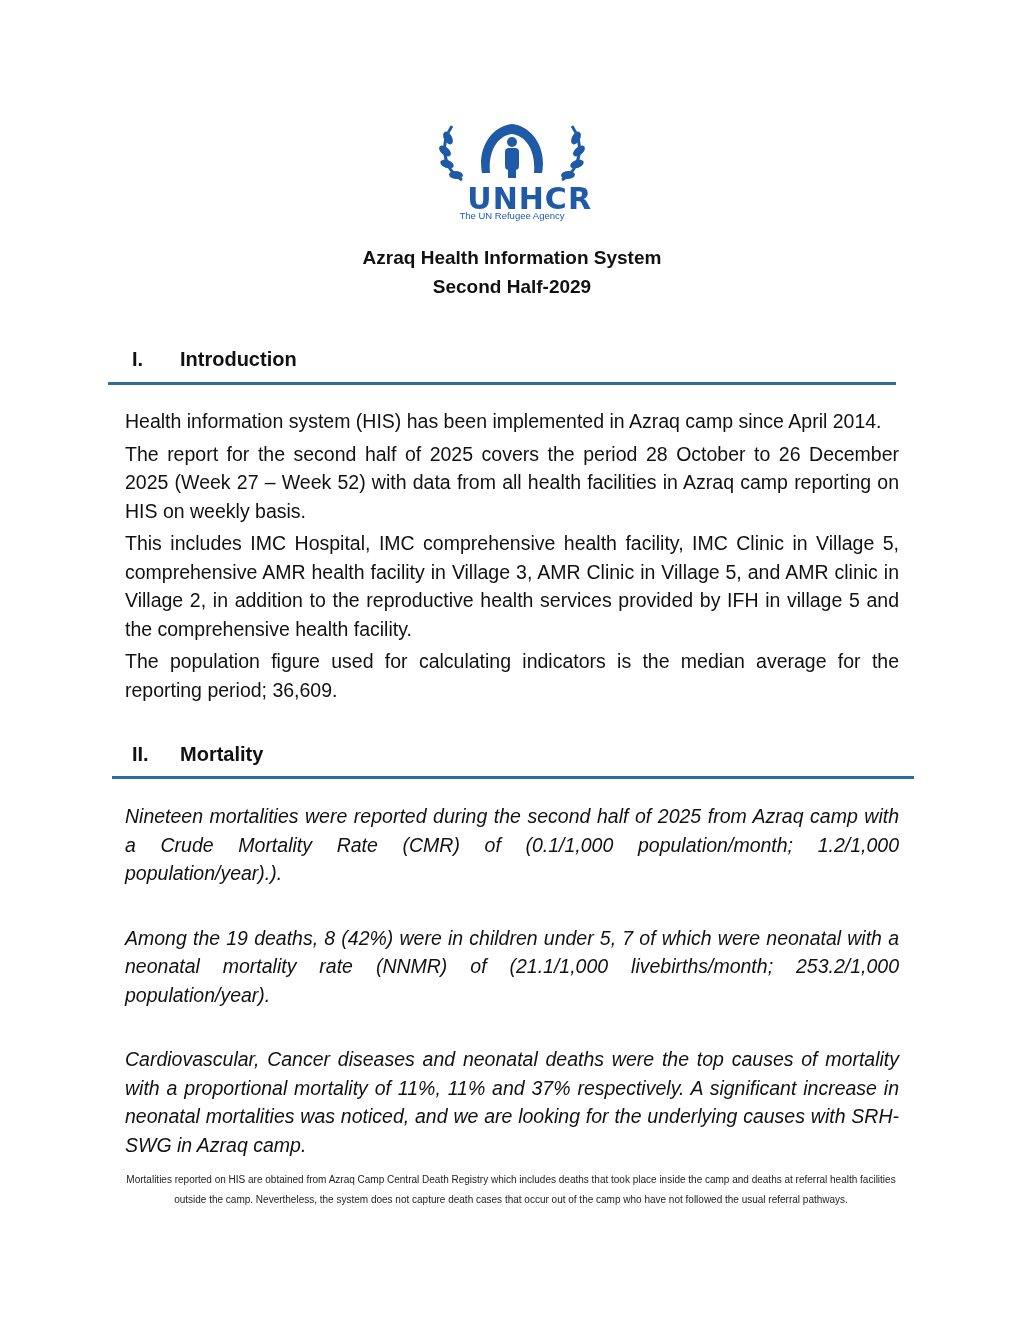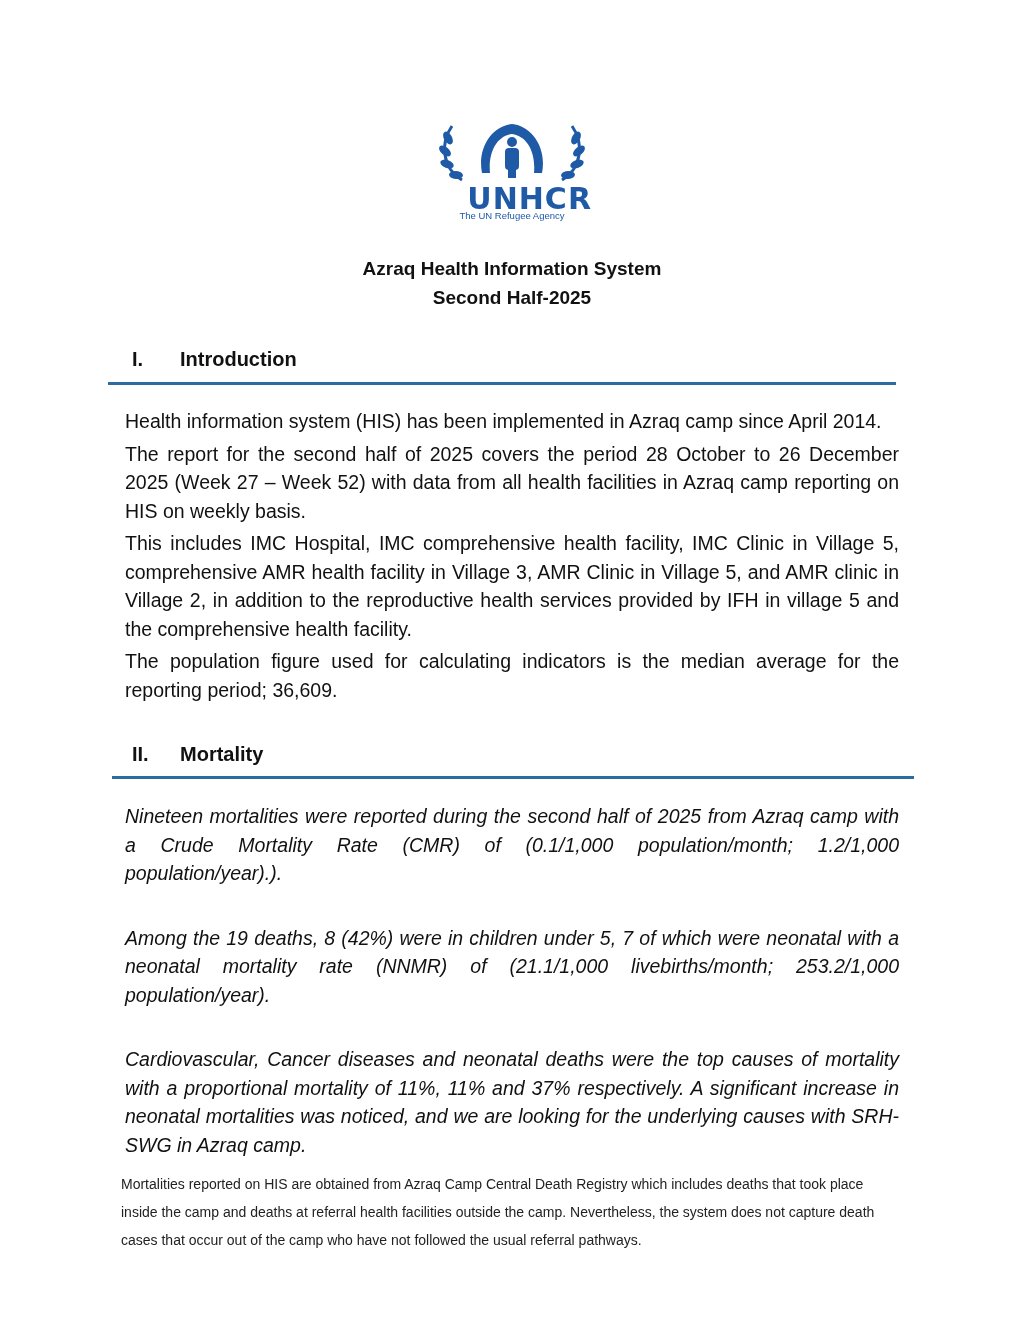--- a/index.html
+++ b/index.html
@@ -5,29 +5,29 @@
   html, body { margin: 0; padding: 0; background: #ffffff; }
   body { width: 1024px; height: 1325px; position: relative; overflow: hidden;
          font-family: "Liberation Sans", "DejaVu Sans", sans-serif; color: #111; }
   .logo { position: absolute; left: 432px; top: 118px; width: 160px; height: 104px; }
   .logo-text { position: absolute; left: 0; top: 66px; width: 160px; text-align: right;
                font-family: "DejaVu Sans", sans-serif; font-weight: bold; font-size: 30px;
                color: #1f5aa6; letter-spacing: 1px; line-height: 30px; }
   .logo-sub { position: absolute; left: 0; top: 92px; width: 160px; text-align: center;
               font-size: 9.5px; font-weight: normal; color: #1f5aa6; }
   .title-block { position: absolute; left: 0; width: 1024px; top: 243px; text-align: center;
-                 font-weight: bold; font-size: 19px; line-height: 29px; margin-top: 11px; }
+                 font-weight: bold; font-size: 19px; line-height: 29px; }
   .section-head { position: absolute; left: 132px; font-weight: bold; font-size: 20px; }
   .section-head .num { display: inline-block; width: 48px; }
   .rule { position: absolute; height: 3px; background: #2e6b9e; }
   .para { position: absolute; left: 121px; width: 782px; font-size: 19.5px; line-height: 28.5px;
           text-align: justify; }
   .para p { margin: 4px; }
-  .footnote { position: absolute; left: 121px; top: 1170px; width: 780px; font-size: 14px;
-              line-height: 28px; color: #222; }
+  .footnote { position: absolute; left: 121px; top: 1170px; width: 780px; font-size: 10px;
+              line-height: 20px; color: #222; text-align: center; }
 </style>
 </head>
 <body>
 
 <div class="logo">
   <svg width="160" height="70" viewBox="0 0 160 70">
     <g fill="none" stroke="#1f5aa6" stroke-width="3">
       <path d="M30 62 C10 50 8 25 20 8"></path>
       <path d="M130 62 C150 50 152 25 140 8"></path>
     </g>
@@ -45,21 +45,21 @@
       <rect x="73" y="30" width="14" height="22" rx="4"></rect>
       <rect x="76" y="50" width="8" height="10"></rect>
     </g>
   </svg>
   <div class="logo-text">UNHCR</div>
   <div class="logo-sub">The UN Refugee Agency</div>
 </div>
 
 <div class="title-block">
   <div>Azraq Health Information System</div>
-  <div>Second Half-2025</div>
+  <div>Second Half-2029</div>
 </div>
 
 <div class="section-head" style="top:348px;">
   <span class="num">I.</span><span>Introduction</span>
 </div>
 <div class="rule" style="left:108px; width:788px; top:382px;"></div>
 
 <div class="para" style="top:403px;">
   <p>Health information system (HIS) has been implemented in Azraq camp since April 2014.</p>
   <p>The report for the second half of 2025 covers the period 28 October to 26 December 2025 (Week 27 – Week 52) with data from all health facilities in Azraq camp reporting on HIS on weekly basis.</p>

